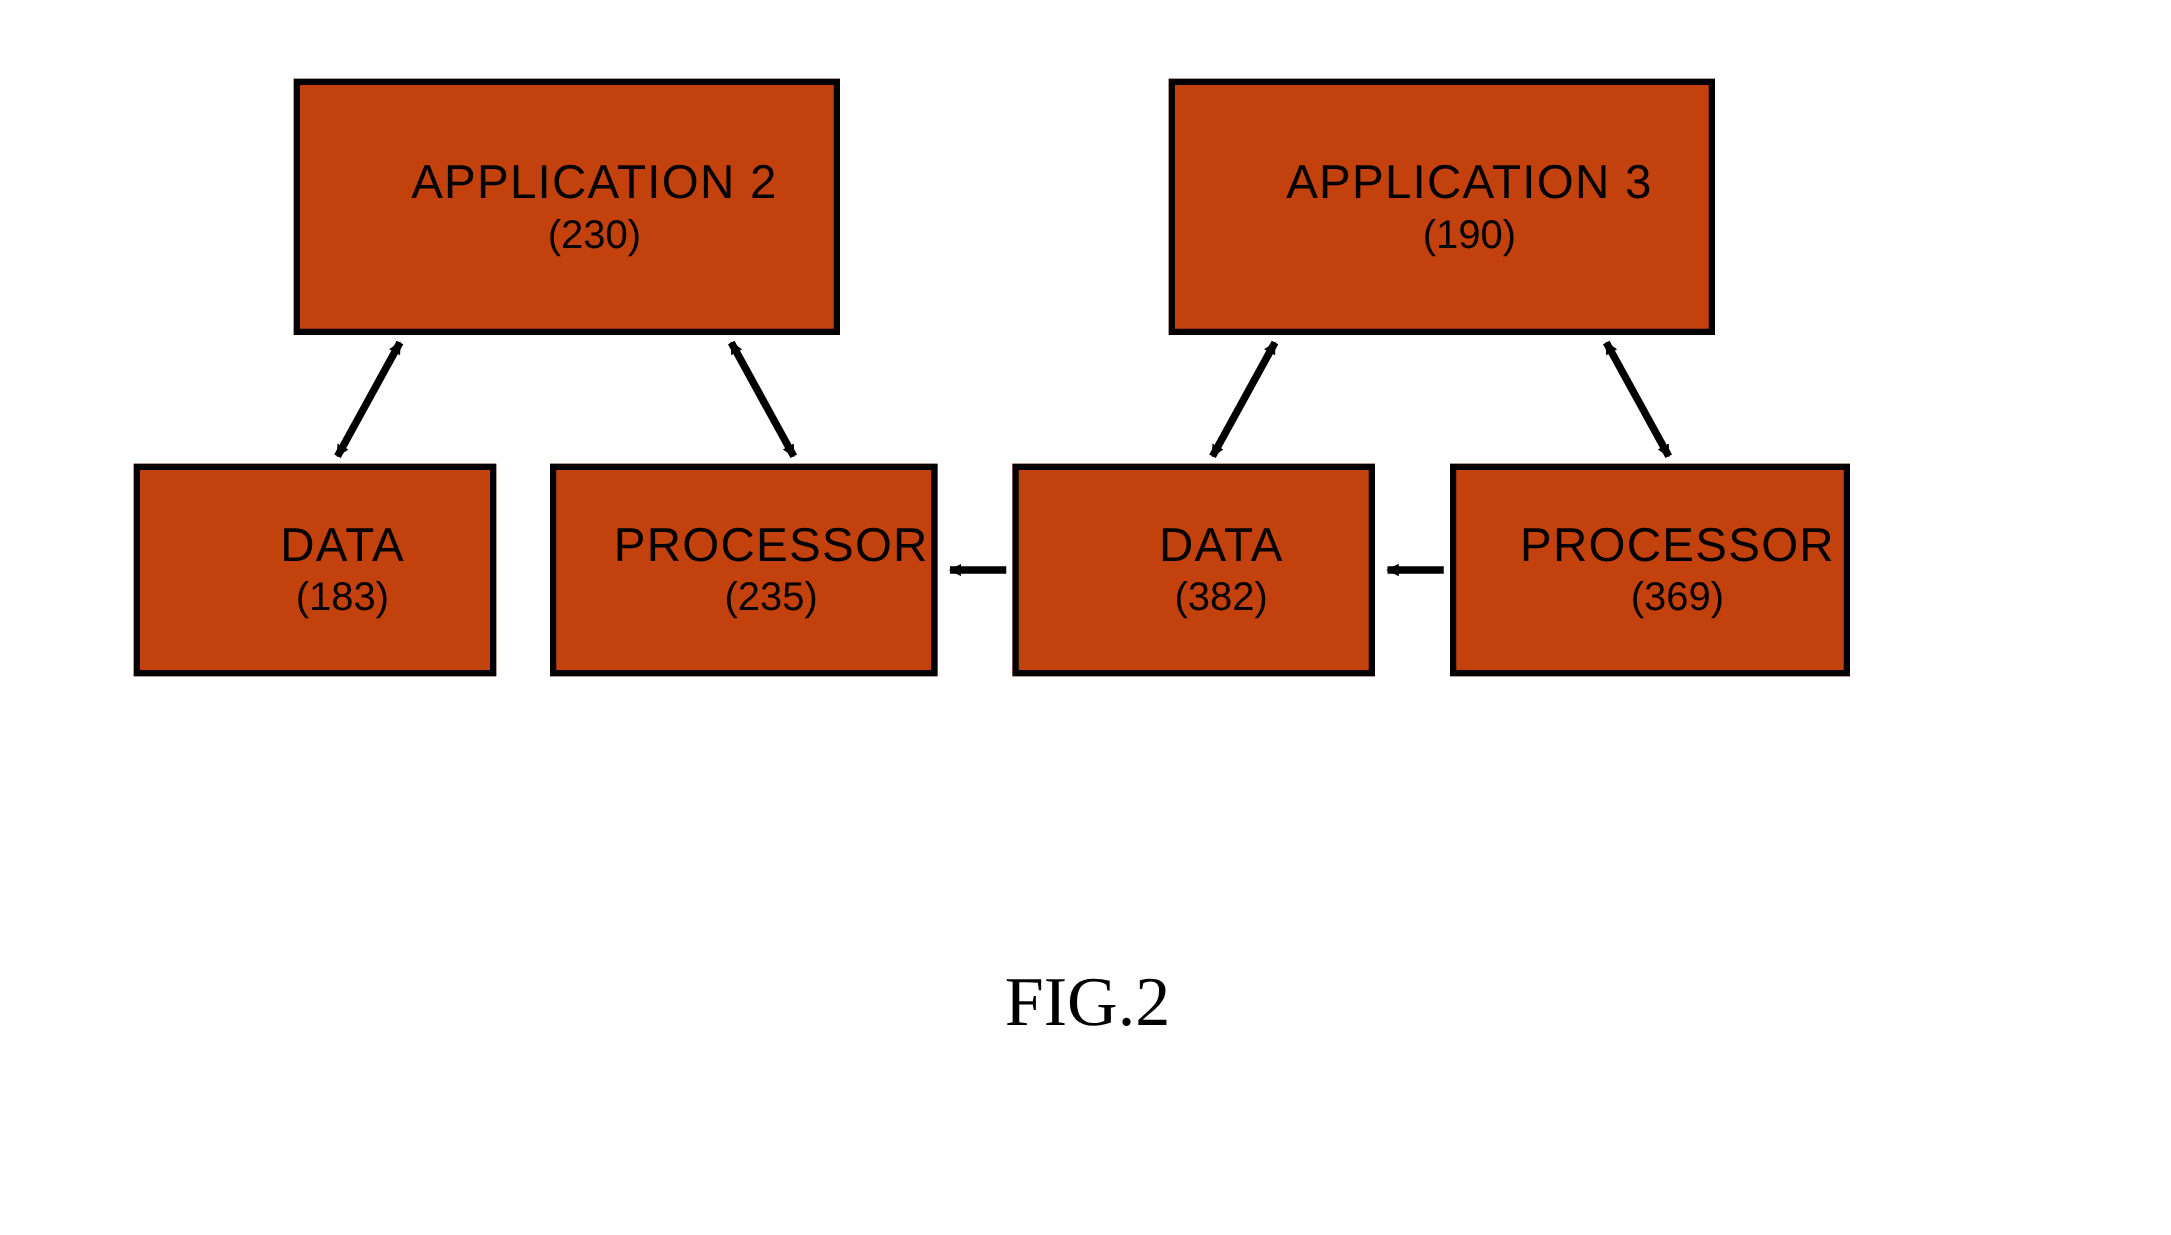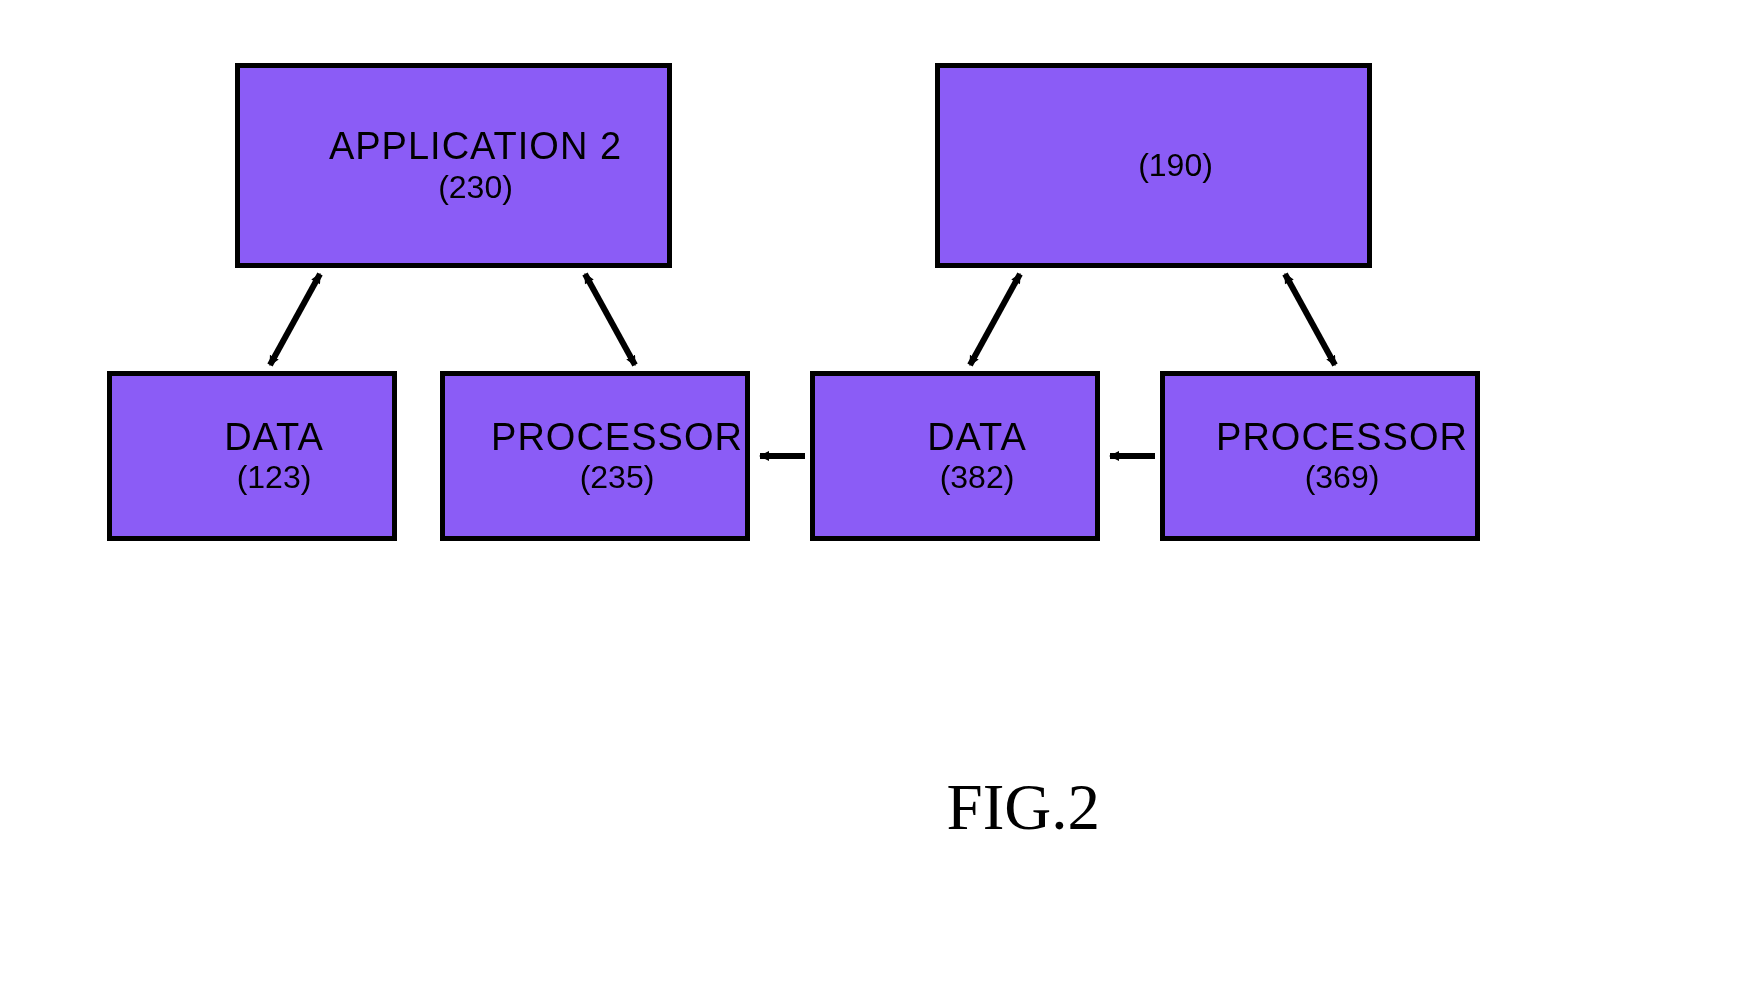--- a/index.html
+++ b/index.html
@@ -16,41 +16,41 @@
     height: 988px;
   }
   .box {
     position: absolute;
     border: 5px solid #000;
     box-sizing: border-box;
     display: flex;
     flex-direction: column;
     align-items: center;
     justify-content: center;
-    background: #8b5cf6;
+    background: #c2410c;
     padding-left: 44px;
   }
   .box .title {
     font-size: 38px;
     letter-spacing: 1px;
     text-align: center;
     line-height: 1.15;
     color: #000;
   }
   .box .num {
     font-size: 32px;
     text-align: center;
     color: #000;
   }
   .caption {
     position: absolute;
     font-family: "Times New Roman", Times, serif;
-    font-size: 65px;
+    font-size: 56px;
     color: #000;
-    text-align: right;
+    text-align: center;
   }
   svg.overlay {
     position: absolute;
     left: 0;
     top: 0;
     width: 1737px;
     height: 988px;
     pointer-events: none;
   }
 </style>
@@ -58,26 +58,27 @@
 <body>
 
 <div class="stage">
 
   <div class="box" style="left:235px; top:63px; width:437px; height:205px;">
     <span class="title">APPLICATION 2</span>
     <span class="num">(230)</span>
   </div>
 
   <div class="box" style="left:935px; top:63px; width:437px; height:205px;">
+    <span class="title">APPLICATION 3</span>
     <span class="num">(190)</span>
   </div>
 
   <div class="box" style="left:107px; top:371px; width:290px; height:170px;">
     <span class="title">DATA</span>
-    <span class="num">(123)</span>
+    <span class="num">(183)</span>
   </div>
 
   <div class="box" style="left:440px; top:371px; width:310px; height:170px;">
     <span class="title">PROCESSOR</span>
     <span class="num">(235)</span>
   </div>
 
   <div class="box" style="left:810px; top:371px; width:290px; height:170px;">
     <span class="title">DATA</span>
     <span class="num">(382)</span>

